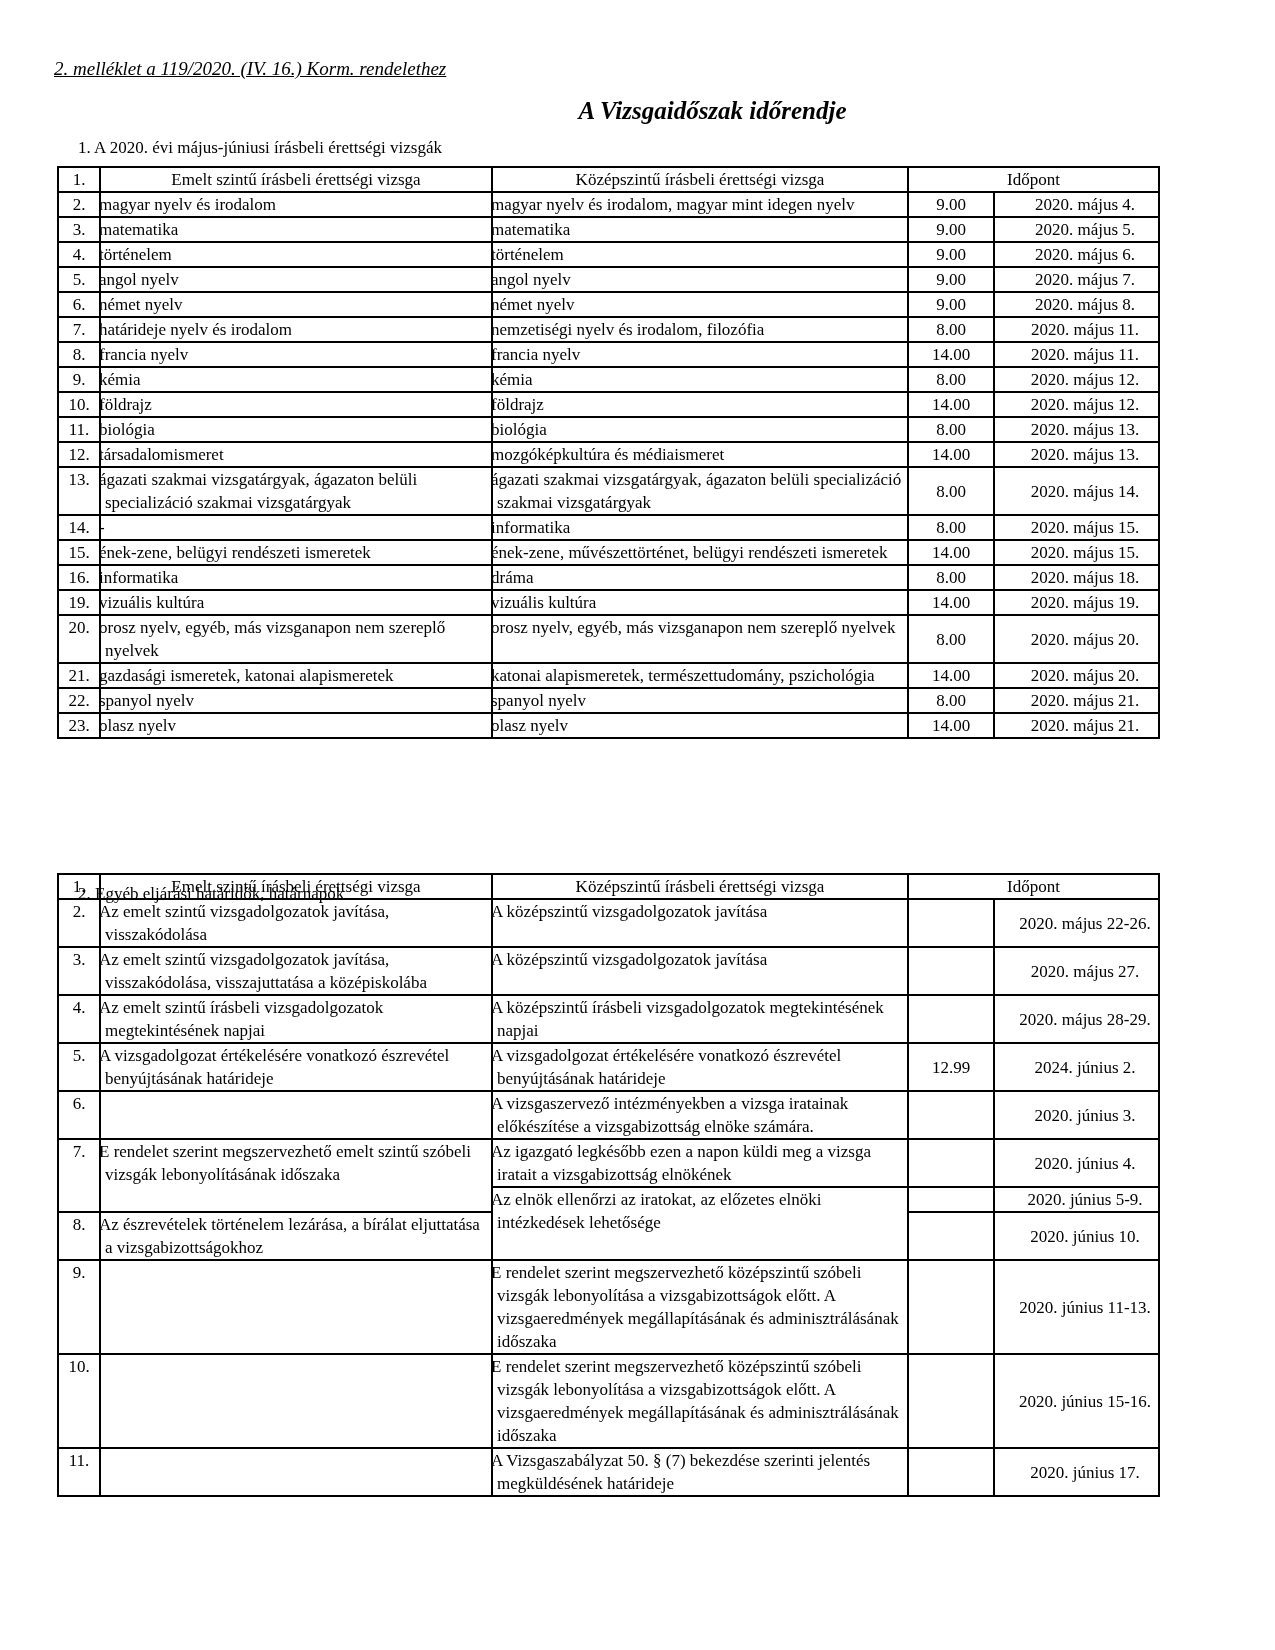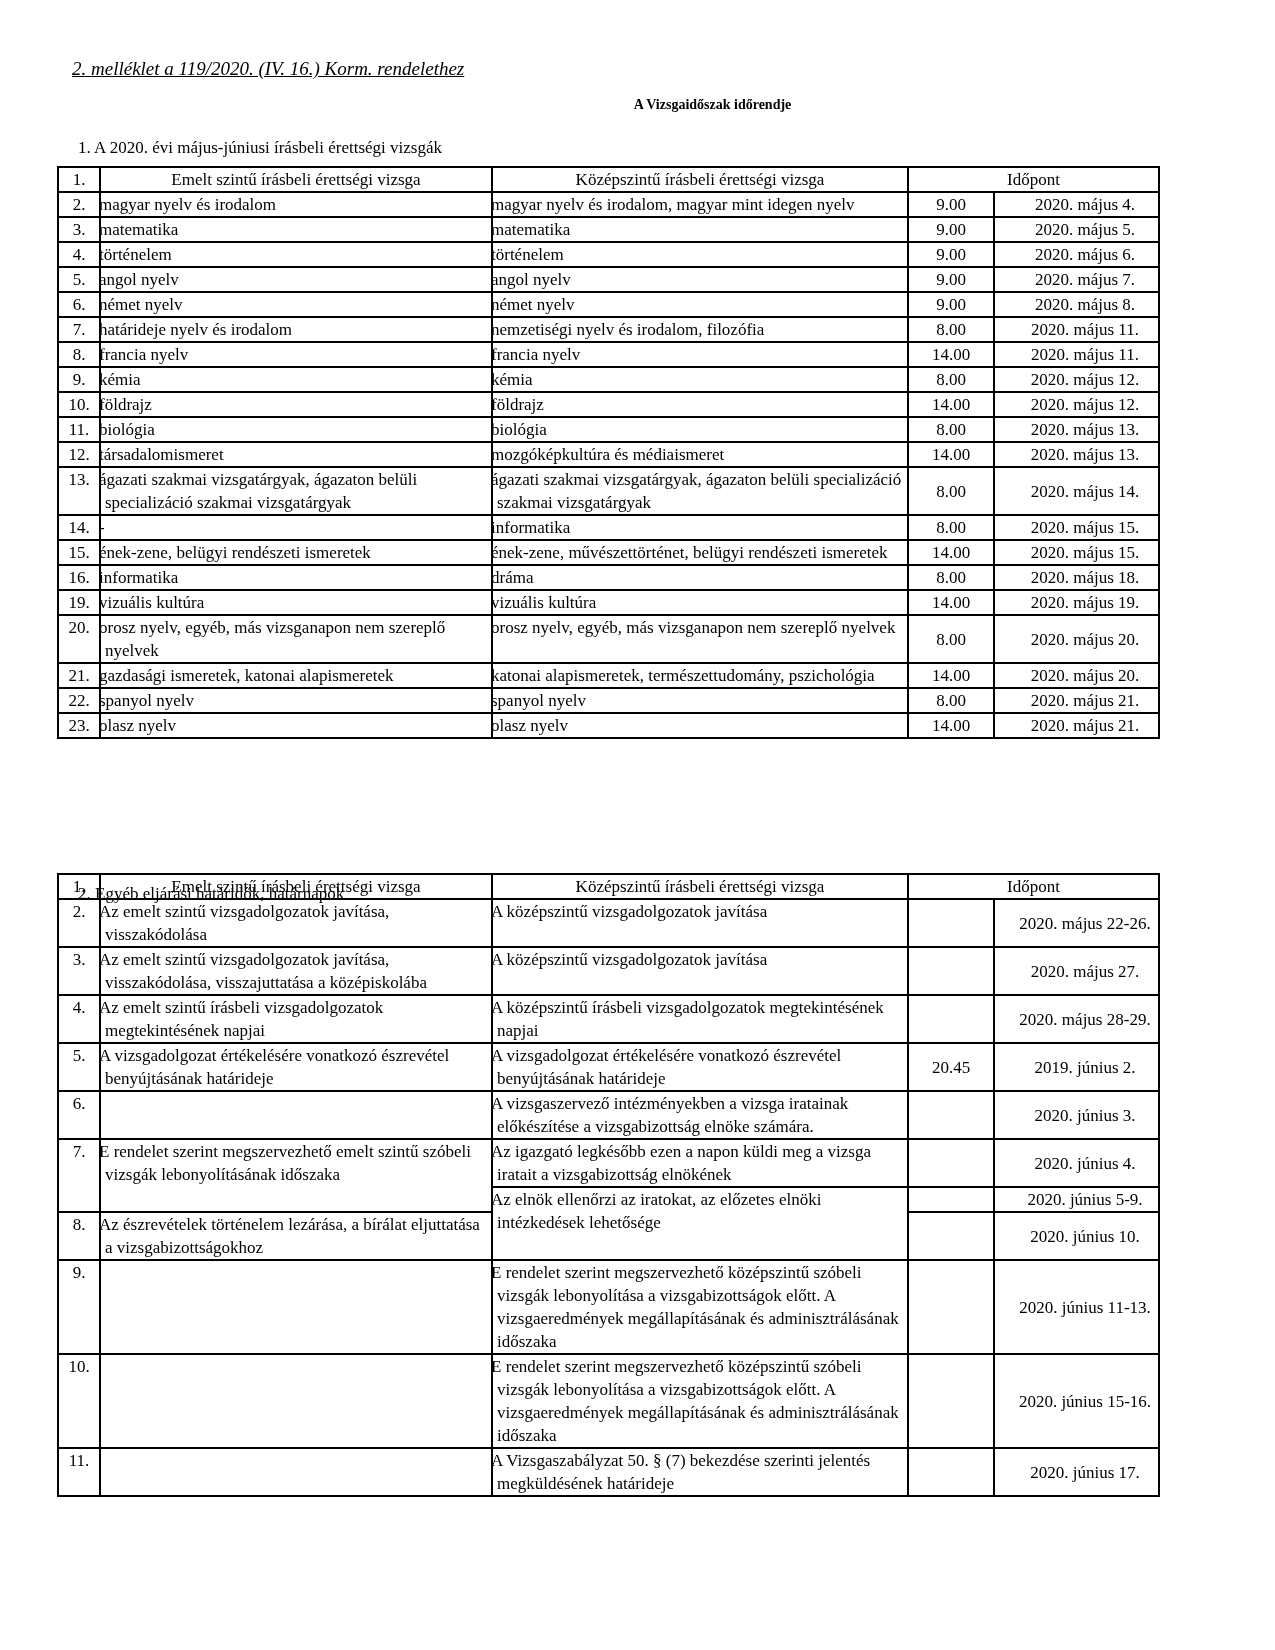--- a/index.html
+++ b/index.html
@@ -1,18 +1,18 @@
 <!DOCTYPE html>
 <html><head>
 <meta charset="utf-8">
 <style>
   html, body { margin: 0; padding: 0; background: #ffffff; }
   body { width: 1275px; height: 1650px; position: relative; font-family: "Liberation Serif", serif; color: #000; }
-  .header-ref { position: absolute; left: 72px; top: 58px; font-size: 19px; font-style: italic; text-decoration: underline; }
-  .doc-title { position: absolute; left: 0; width: 1275px; top: 97px; text-align: center; font-size: 14px; font-weight: bold; padding-left: 150px; box-sizing: border-box; }
+  .header-ref { position: absolute; left: 54px; top: 58px; font-size: 19px; font-style: italic; text-decoration: underline; }
+  .doc-title { position: absolute; left: 0; width: 1275px; top: 97px; text-align: center; font-size: 25px; font-style: italic; font-weight: bold; padding-left: 150px; box-sizing: border-box; }
   .section-title { position: absolute; left: 78px; font-size: 17px; }
   #s1 { top: 138px; }
   #s2 { top: 884px; }
   table { position: absolute; left: 57px; width: 1101px; border-collapse: collapse; font-size: 17px; line-height: 23px; table-layout: fixed; }
   #t1 { top: 166px; }
   #t2 { top: 873px; }
   td { border: 2px solid #000; padding: 0 4px; vertical-align: top; }
   td.num { text-align: center; }
   td.head { text-align: center; }
   td.time { text-align: center; vertical-align: middle; font-family: Liberation Serif, serif; }
@@ -225,22 +225,22 @@
         <td class="num">4.</td>
         <td class="txt">Az emelt szintű írásbeli vizsgadolgozatok megtekintésének napjai</td>
         <td class="txt">A középszintű írásbeli vizsgadolgozatok megtekintésének napjai</td>
         <td class="time"></td>
         <td class="date">2020. május 28-29.</td>
       </tr>
       <tr>
         <td class="num">5.</td>
         <td class="txt">A vizsgadolgozat értékelésére vonatkozó észrevétel benyújtásának határideje</td>
         <td class="txt">A vizsgadolgozat értékelésére vonatkozó észrevétel benyújtásának határideje</td>
-        <td class="time">20.45</td>
-        <td class="date">2019. június 2.</td>
+        <td class="time">12.99</td>
+        <td class="date">2024. június 2.</td>
       </tr>
       <tr>
         <td class="num">6.</td>
         <td class="txt"></td>
         <td class="txt">A vizsgaszervező intézményekben a vizsga iratainak előkészítése a vizsgabizottság elnöke számára.</td>
         <td class="time"></td>
         <td class="date">2020. június 3.</td>
       </tr>
       <tr>
         <td class="num" rowspan="2">7.</td>

